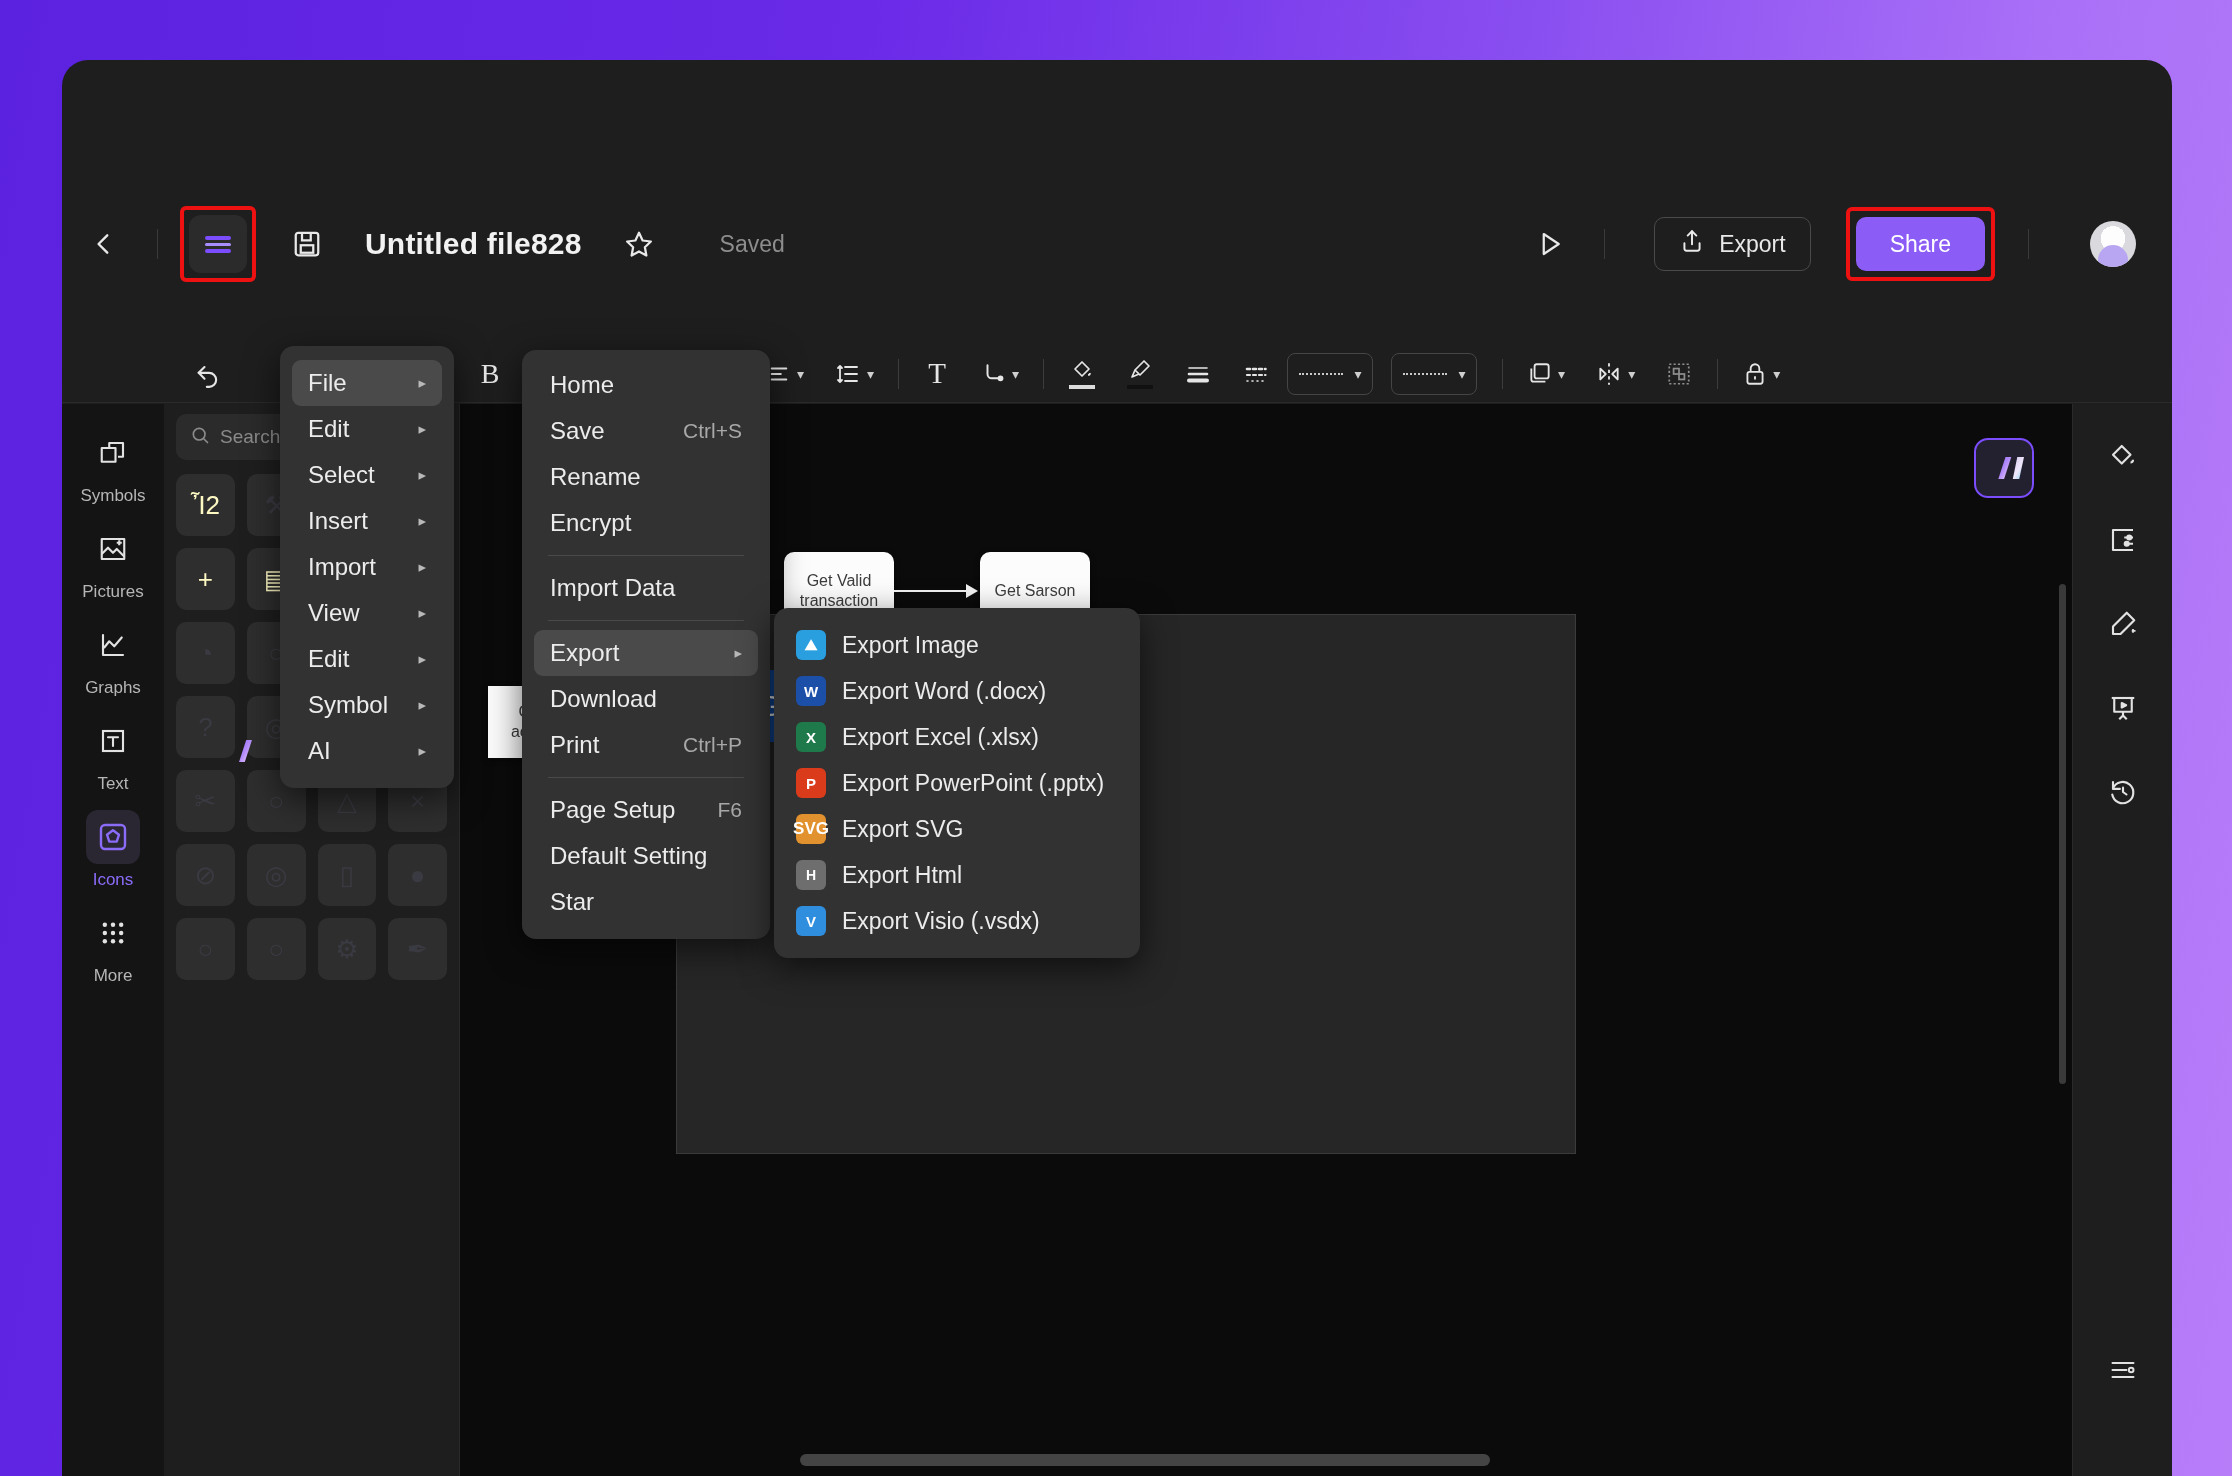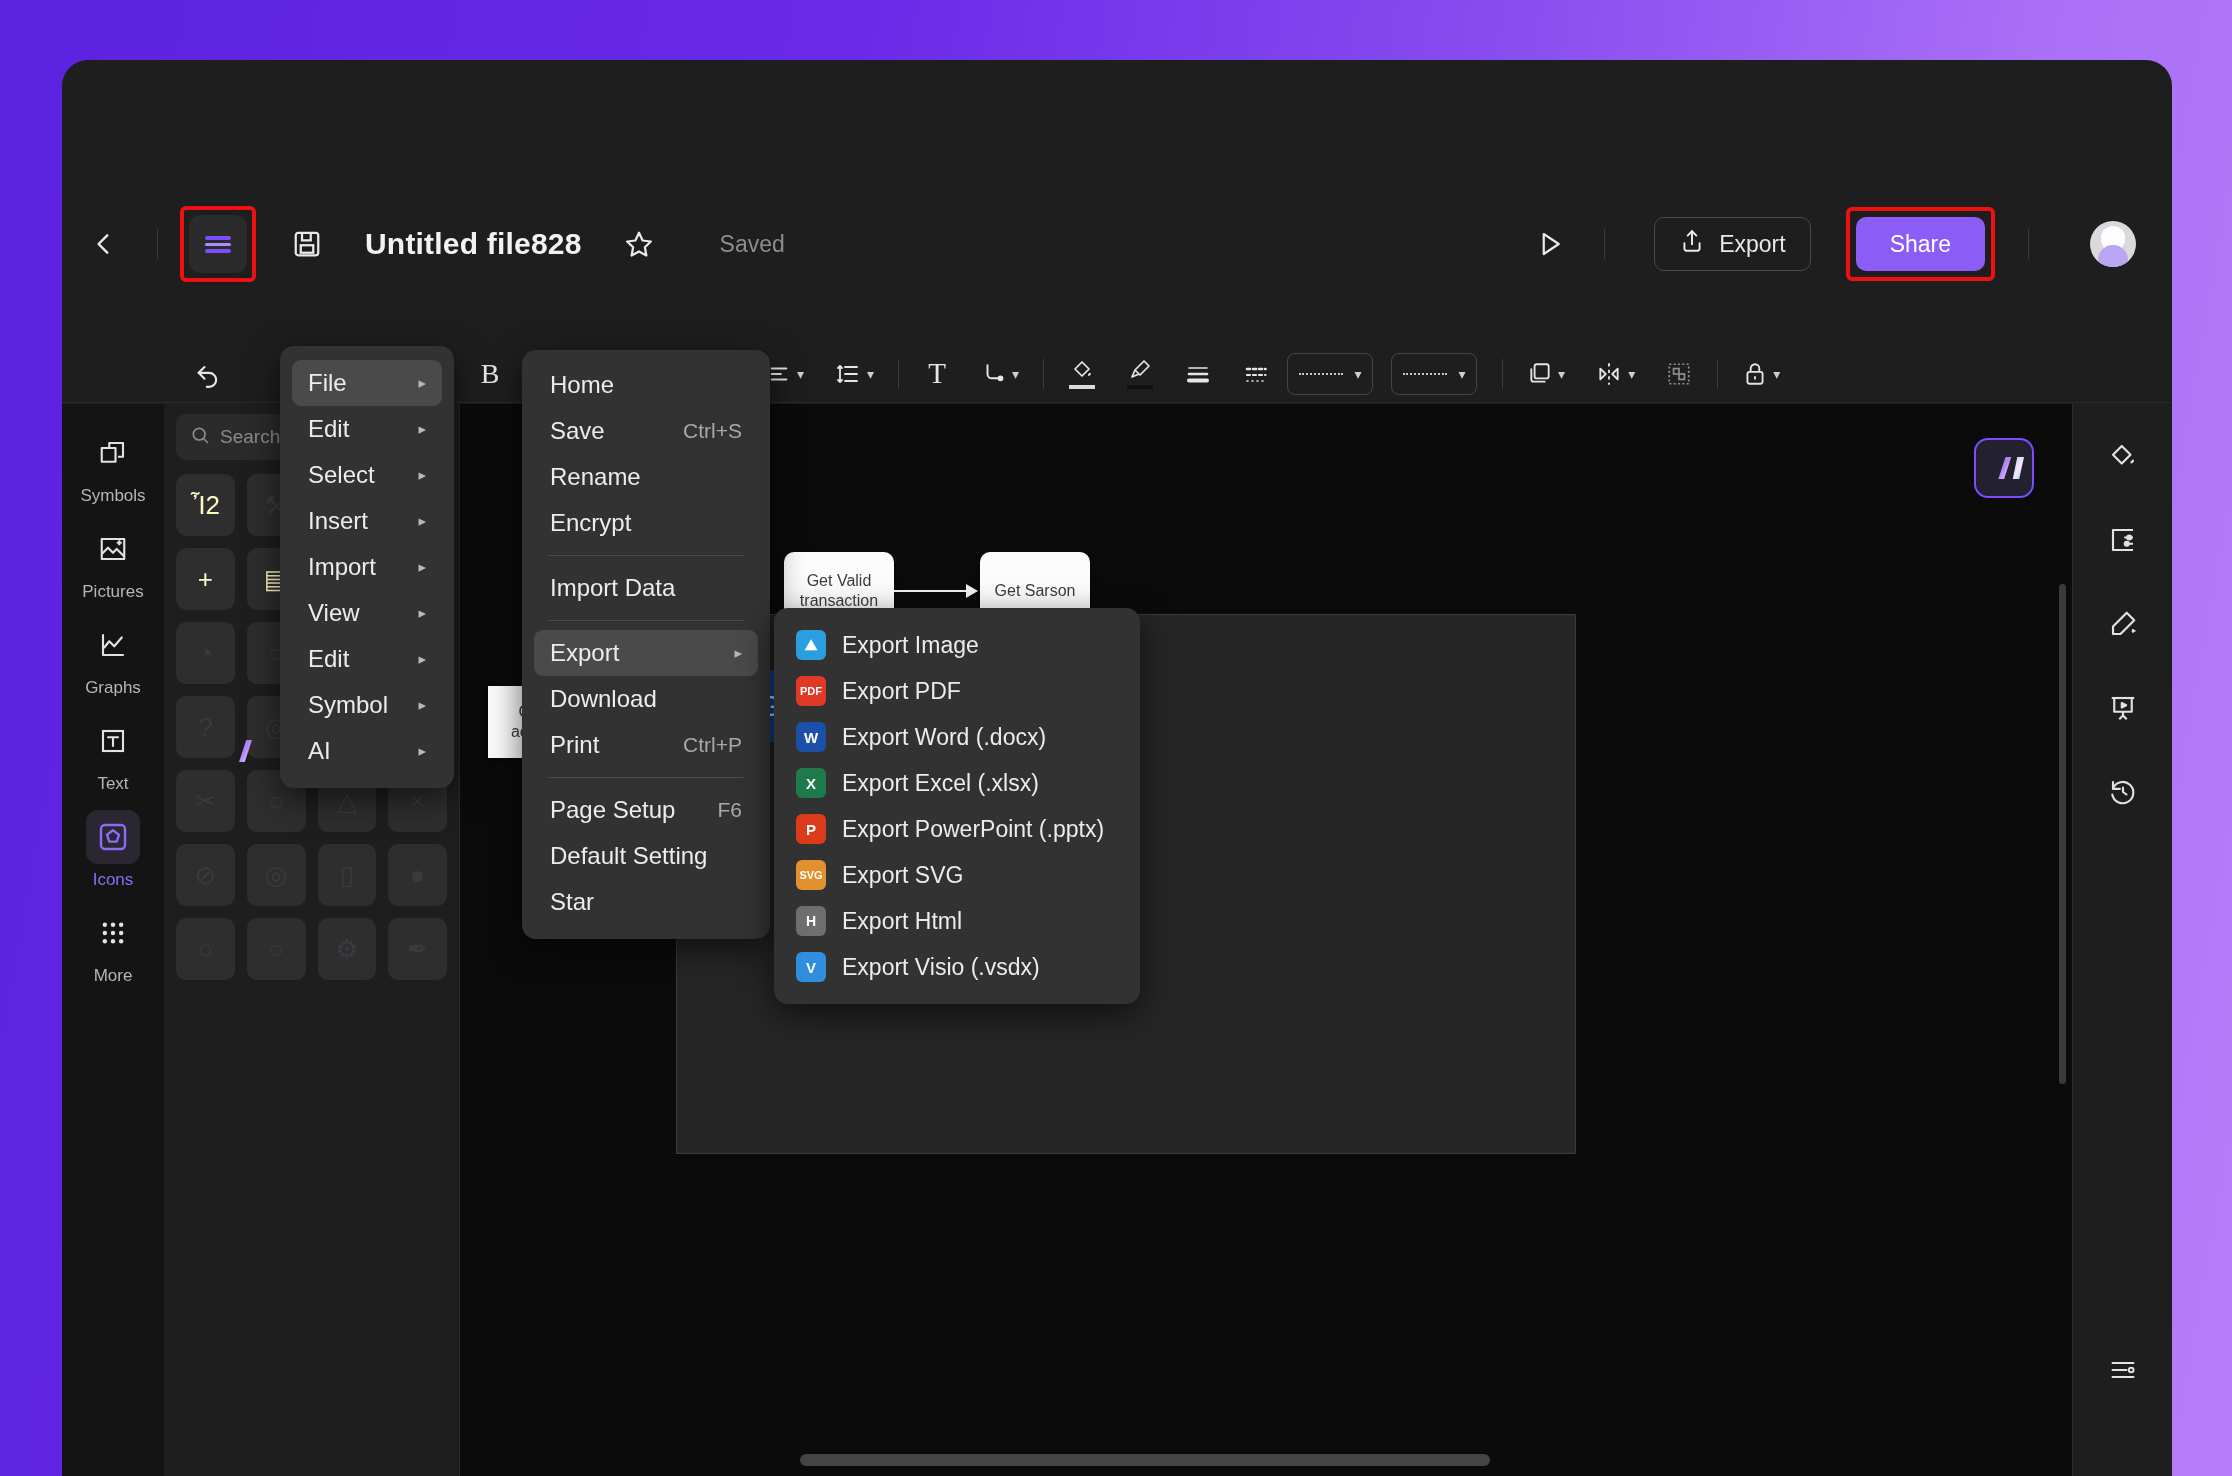--- a/index.html
+++ b/index.html
@@ -176,21 +176,21 @@
   .fmt-icon{
     width:30px;height:30px;border-radius:6px;flex:none;
     display:flex;align-items:center;justify-content:center;
     color:#fff;font-size:15px;font-weight:700;
   }
   .fi-image{background:#2a9fe0;}
   .fi-pdf{background:#e03a26;font-size:11px;}
   .fi-word{background:#1b4fa8;}
   .fi-excel{background:#1e7a4a;}
   .fi-ppt{background:#d93b1b;}
-  .fi-svg{background:#e2912f;font-size:11px;}
+  .fi-svg{background:#e2912f;font-size:17px;}
   .fi-html{background:#6e6e6e;font-size:14px;}
   .fi-visio{background:#2f8ede;}
   .ai-glyph{display:inline-block;width:24px;height:22px;margin-left:10px;
     background:linear-gradient(120deg,#8b5cf6 0%,#b28bfa 45%,#e7c6f8 70%,#67c7f0 100%);
     clip-path: polygon(18% 100%, 48% 0%, 72% 0%, 42% 100%);}
   .ai-glyph2{display:inline-block;width:14px;height:22px;margin-left:-8px;
     background:linear-gradient(120deg,#cfc4ef 0%,#f0e7fb 60%,#7bd0f2 100%);
     clip-path: polygon(20% 100%, 52% 0%, 100% 0%, 66% 100%);}
 </style>
 </head>
@@ -733,24 +733,20 @@
         <span class="lbl">Star</span>
       </div>
     </div>
 
   <div class="menu" id="menu-export">
       <div class="menu-item with-icon">
         <span class="fmt-icon fi-image">⛰</span>
         <span class="lbl">Export Image</span>
       </div>
       <div class="menu-item with-icon">
-        <span class="fmt-icon fi-pdf">PDF</span>
-        <span class="lbl">Export PDF</span>
-      </div>
-      <div class="menu-item with-icon">
         <span class="fmt-icon fi-word">W</span>
         <span class="lbl">Export Word (.docx)</span>
       </div>
       <div class="menu-item with-icon">
         <span class="fmt-icon fi-excel">X</span>
         <span class="lbl">Export Excel (.xlsx)</span>
       </div>
       <div class="menu-item with-icon">
         <span class="fmt-icon fi-ppt">P</span>
         <span class="lbl">Export PowerPoint (.pptx)</span>

